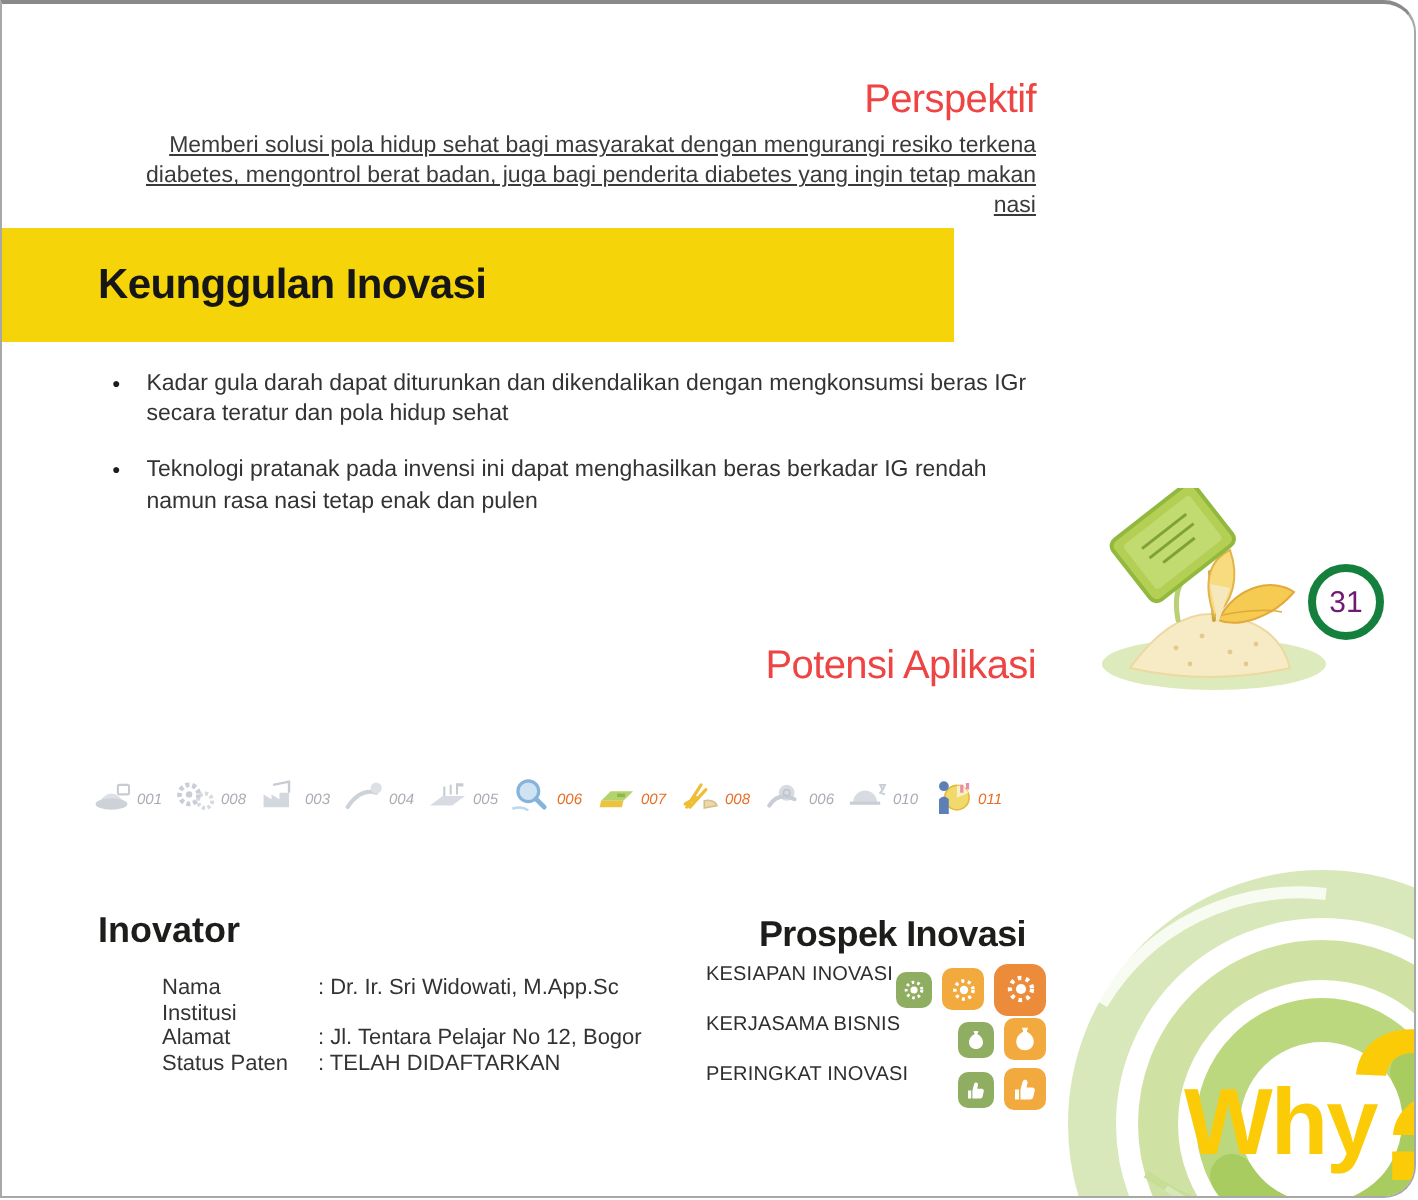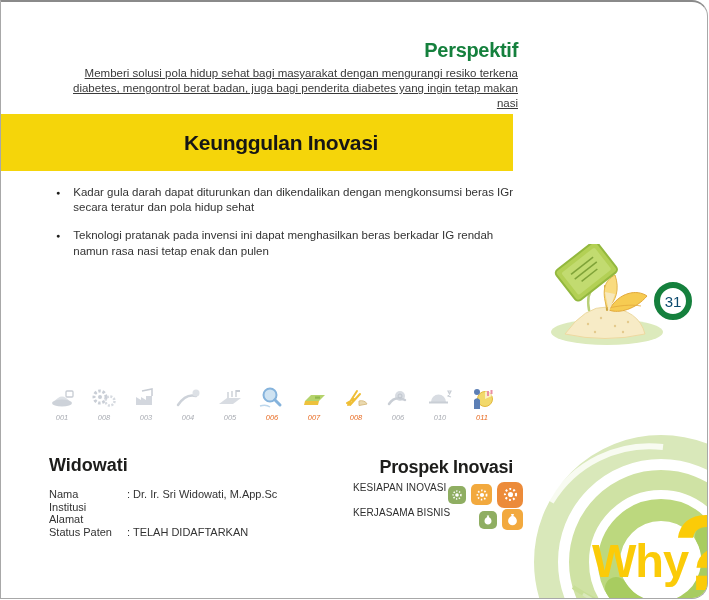--- a/index.html
+++ b/index.html
@@ -1,43 +1,43 @@
 <!DOCTYPE html>
 <html><head>
 <meta charset="utf-8">
 <style>
   html,body{margin:0;padding:0;background:#ffffff;}
   body{width:709px;height:600px;position:relative;font-family:"Liberation Sans",sans-serif;color:#333;}
   .card{position:absolute;left:0;top:0;width:708px;height:599px;box-sizing:border-box;background:#fff;
         border:1px solid #a8a8a8;border-top:2px solid #8a8a8a;border-radius:0 16px 16px 0;overflow:hidden;}
-  .h-big{font-weight:bold;color:#15803d;font-size:20px;letter-spacing:-0.3px;line-height:1;}
+  .h-big{font-weight:normal;color:#ef4444;font-size:20px;letter-spacing:-0.3px;line-height:1;}
   #perspektif-title{position:absolute;left:60px;right:189px;top:38px;text-align:right;}
   #perspektif-body{position:absolute;left:64px;right:189px;top:64px;text-align:right;
                    font-size:11.5px;line-height:1.32;color:#3a3a3a;text-decoration:underline;}
-  .banner{position:absolute;left:0;top:112px;width:512px;height:57px;background:#F5D50A;
-          display:flex;align-items:center;justify-content:center;}
+  .banner{position:absolute;left:0;top:112px;width:476px;height:57px;background:#F5D50A;
+          display:flex;align-items:center;}
   .banner h2{margin:0 0 0 48px;font-size:21px;font-weight:bold;color:#161616;letter-spacing:-0.3px;}
   .bullets{position:absolute;left:48px;top:183px;width:482px;}
   .bullet{display:flex;margin-bottom:13px;font-size:11.5px;line-height:1.32;color:#333;}
   .bullet::before{content:"\25CF";font-size:7px;margin:3px 13px 0 7px;color:#1d1d1b;}
   #illus{position:absolute;left:542px;top:242px;}
   #page-num{position:absolute;left:653px;top:280px;width:38px;height:38px;box-sizing:border-box;
-            border:6px solid #15803d;border-radius:50%;display:flex;align-items:center;justify-content:center;
-            font-size:15px;color:#0c4a6e;background:#fff;}
+            border:4px solid #15803d;border-radius:50%;display:flex;align-items:center;justify-content:center;
+            font-size:15px;color:#701a75;background:#fff;}
   #potensi-title{position:absolute;left:60px;right:189px;top:321px;text-align:right;}
   #potensi-body{position:absolute;left:64px;right:189px;top:347px;text-align:right;
                 font-size:11.5px;line-height:1.32;color:#3a3a3a;}
   #potensi-body em{font-style:italic;}
   .app-icons{position:absolute;left:42px;top:383px;width:458px;display:flex;justify-content:space-between;}
-  .app-icon{width:38px;display:flex;flex-direction:column;align-items:center;}
+  .app-icon{width:38px;display:flex;align-items:center;}
   .app-icon .num{font-size:7.5px;font-style:italic;margin-top:2px;color:#A9ACB3;}
   .app-icon.active .num{color:#E86C24;}
   #inovator-title{position:absolute;left:48px;top:453px;font-size:18px;font-weight:bold;color:#1d1d1b;}
   .inv-rows{position:absolute;left:48px;top:486px;font-size:11px;line-height:1.14;color:#333;}
-  .inv-row{display:flex;}
+  .inv-row{display:flex;margin-left:32px;}
   .inv-label{width:78px;flex:none;}
   #prospek-title{position:absolute;left:340px;right:194px;top:455px;text-align:right;
                  font-size:18px;font-weight:bold;color:#1d1d1b;letter-spacing:-0.3px;}
   .prospek-rows{position:absolute;left:352px;top:480px;width:170px;}
   .prospek-row{display:flex;height:25px;}
   .prospek-label{flex:1;font-size:10px;color:#2e2e2e;letter-spacing:0.1px;}
   .badges{display:flex;align-items:center;gap:5px;}
   .badge{border-radius:5px;display:flex;align-items:center;justify-content:center;flex:none;}
   .badge.g{background:#8FAE62;width:18px;height:18px;}
   .badge.o{background:#F2A93E;width:21px;height:21px;}
@@ -91,20 +91,21 @@
       <line x1="30" y1="20" x2="58" y2="20" stroke="#7FA238" stroke-width="1.5"></line>
       <line x1="30" y1="26" x2="58" y2="26" stroke="#7FA238" stroke-width="1.5"></line>
       <line x1="34" y1="32" x2="54" y2="32" stroke="#7FA238" stroke-width="1.5"></line>
     </g>
   </svg>
 
   <div id="page-num">
     <span>31</span>
   </div>
 
+  <div class="h-big" id="potensi-title">Potensi Aplikasi</div>
 
   <div class="app-icons">
     <div class="app-icon">
       <svg width="32" height="26" viewBox="0 0 32 26">
         <path d="M8 17 q8 -11 16 0 z" fill="#DDE1E6"></path>
           <ellipse cx="16" cy="18" rx="10" ry="3.6" fill="#CDD2D9"></ellipse>
         <rect x="20" y="6" width="7" height="6" rx="1" fill="none" stroke="#C7CCD3" stroke-width="1.3"></rect>
       </svg>
       <span class="num">001</span>
     </div>
@@ -183,31 +184,32 @@
         <path d="M19 14 L26 11 A7.5 7.5 0 0 0 19 6.5 Z" fill="#FBF0C4"></path>
         <rect x="21" y="6" width="2" height="5" fill="#E98FA5"></rect>
           <rect x="24.5" y="5" width="2" height="4" fill="#E98FA5"></rect>
         <circle cx="11" cy="7" r="3" fill="#5C7FB5"></circle>
         <path d="M8 24 V15 q3 -3.5 6 0 V24 Z" fill="#5C7FB5"></path>
       </svg>
       <span class="num">011</span>
     </div>
   </div>
 
-  <div id="inovator-title">Widowati</div>
+  <div id="inovator-title">Inovator</div>
   <div class="inv-rows">
     <div class="inv-row">
       <span class="inv-label">Nama</span>
       <span class="inv-value">: Dr. Ir. Sri Widowati, M.App.Sc</span>
     </div>
     <div class="inv-row">
       <span class="inv-label">Institusi</span>
     </div>
     <div class="inv-row">
       <span class="inv-label">Alamat</span>
+      <span class="inv-value">: Jl. Tentara Pelajar No 12, Bogor</span>
     </div>
     <div class="inv-row">
       <span class="inv-label">Status Paten</span>
       <span class="inv-value">: TELAH DIDAFTARKAN</span>
     </div>
   </div>
 
   <div id="prospek-title">Prospek Inovasi</div>
   <div class="prospek-rows">
     <div class="prospek-row">
@@ -237,20 +239,35 @@
       <span class="prospek-label">KERJASAMA BISNIS</span>
       <span class="badges">
         <span class="badge g">
           <svg width="12" height="12" viewBox="0 0 12 12">
               <path d="M4.8 1.5 h2.4 l-.5 1.6 c1.6 .7 2.8 2.2 2.8 4 0 2 -1.6 3.4 -3.5 3.4 -1.9 0 -3.5 -1.4 -3.5 -3.4 0 -1.8 1.2 -3.3 2.8 -4 Z" fill="#fff"></path>
             </svg>
         </span>
         <span class="badge o">
           <svg width="15" height="15" viewBox="0 0 12 12">
               <path d="M4.8 1.5 h2.4 l-.5 1.6 c1.6 .7 2.8 2.2 2.8 4 0 2 -1.6 3.4 -3.5 3.4 -1.9 0 -3.5 -1.4 -3.5 -3.4 0 -1.8 1.2 -3.3 2.8 -4 Z" fill="#fff"></path>
+            </svg>
+        </span>
+      </span>
+    </div>
+    <div class="prospek-row">
+      <span class="prospek-label">PERINGKAT INOVASI</span>
+      <span class="badges">
+        <span class="badge g">
+          <svg width="12" height="12" viewBox="0 0 12 12">
+              <path d="M2 6.2 h1.6 v4 H2 Z M4.2 10.2 h3.9 c.6 0 1.1 -.4 1.2 -1 l.6 -2.6 c.1 -.6 -.3 -1.2 -1 -1.2 H6.6 l.4 -1.9 c.1 -.5 -.2 -1 -.7 -1.2 -.5 -.1 -1 .1 -1.2 .6 L4.2 6.2 Z" fill="#fff"></path>
+            </svg>
+        </span>
+        <span class="badge o">
+          <svg width="15" height="15" viewBox="0 0 12 12">
+              <path d="M2 6.2 h1.6 v4 H2 Z M4.2 10.2 h3.9 c.6 0 1.1 -.4 1.2 -1 l.6 -2.6 c.1 -.6 -.3 -1.2 -1 -1.2 H6.6 l.4 -1.9 c.1 -.5 -.2 -1 -.7 -1.2 -.5 -.1 -1 .1 -1.2 .6 L4.2 6.2 Z" fill="#fff"></path>
             </svg>
         </span>
       </span>
     </div>
   </div>
 
   <svg id="swirl" width="276" height="178" viewBox="0 0 276 178">
     <circle cx="228" cy="140" r="115" fill="none" stroke="#D9E8BA" stroke-width="24"></circle>
     <circle cx="228" cy="140" r="82" fill="none" stroke="#CFE2A4" stroke-width="20"></circle>
     <circle cx="228" cy="140" r="52" fill="none" stroke="#BCD87E" stroke-width="22"></circle>

